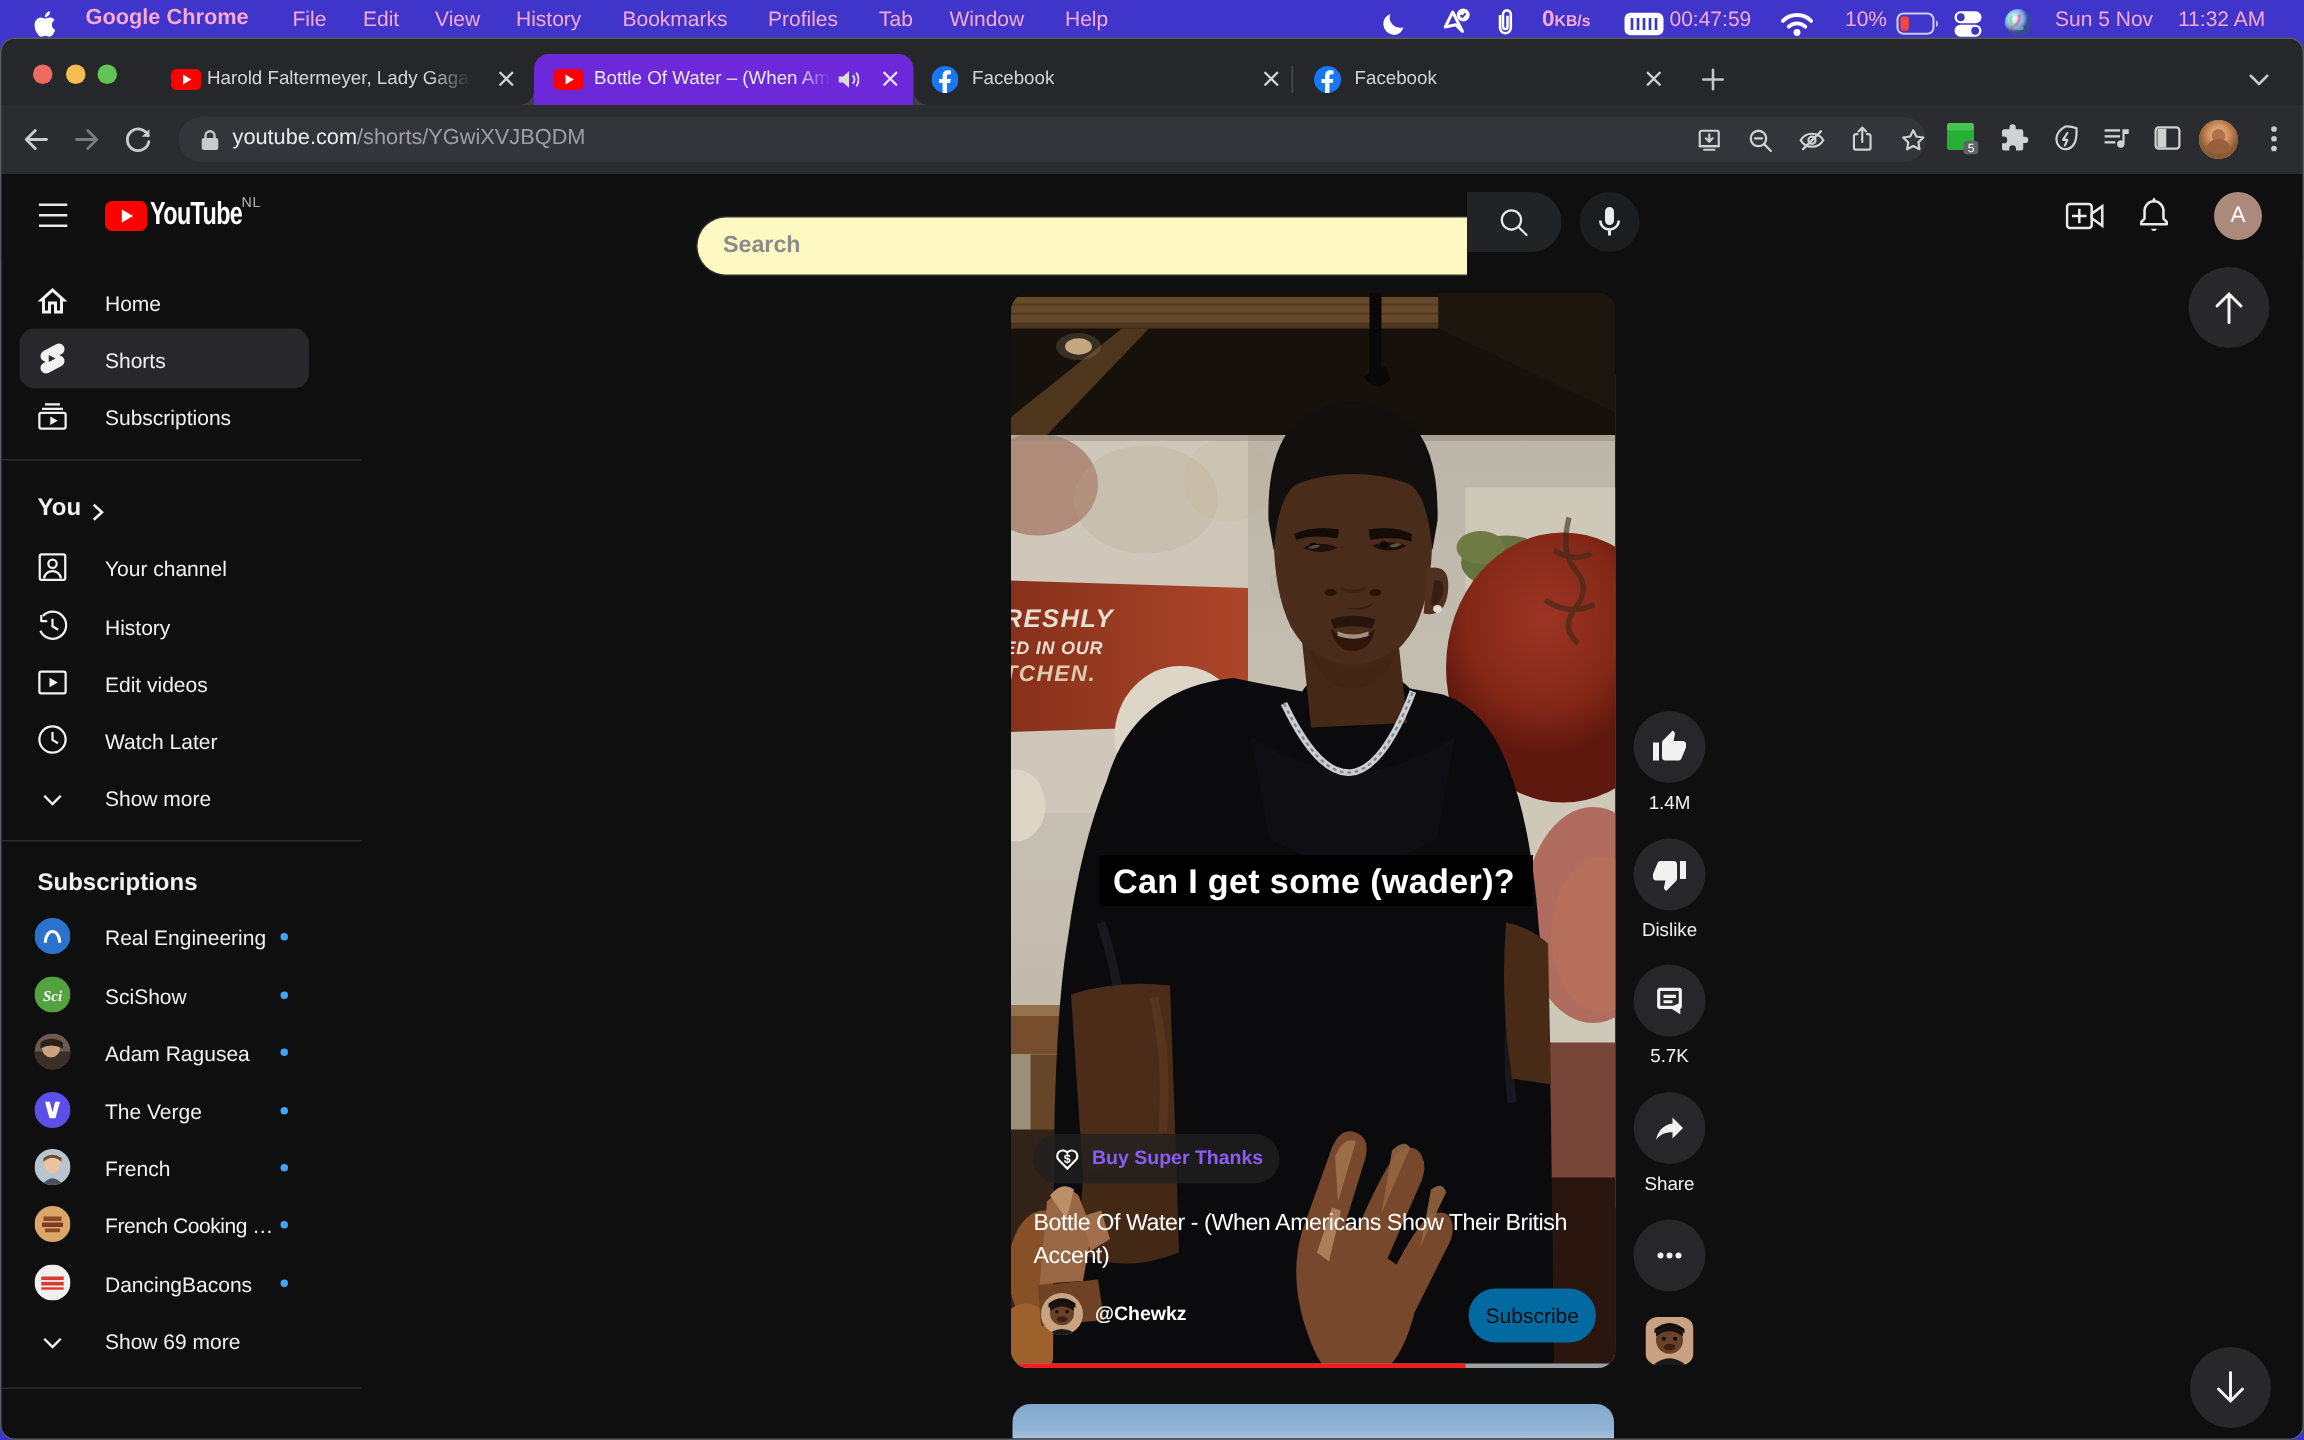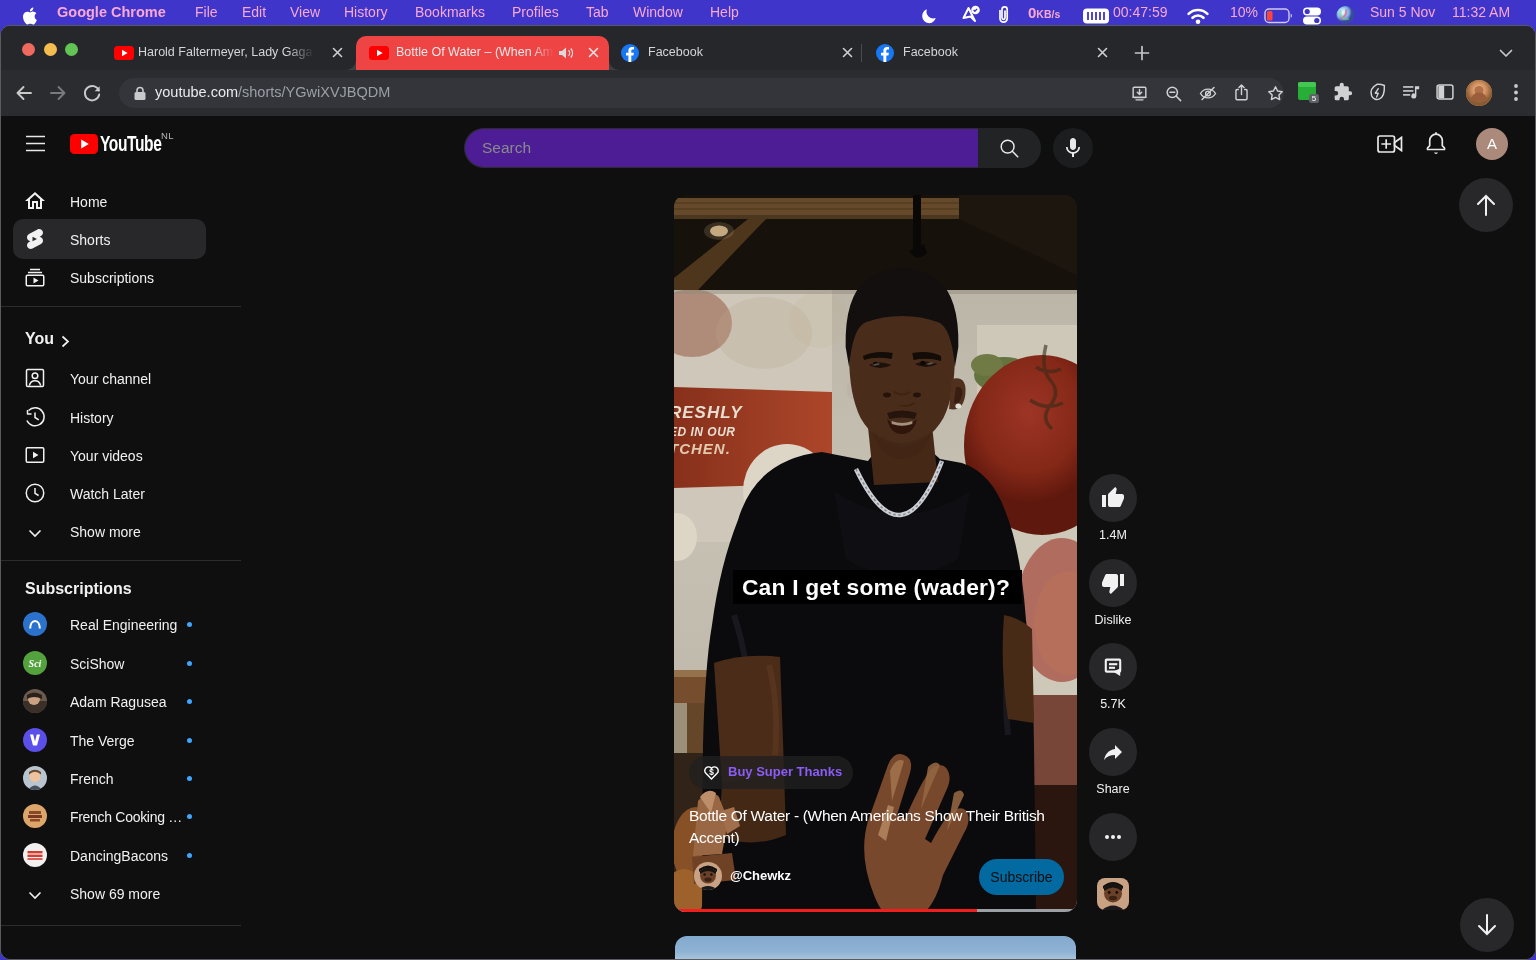--- a/index.html
+++ b/index.html
@@ -113,21 +113,21 @@
       <svg style="position:absolute;left:3px;top:10px;" width="20" height="14" viewBox="0 0 20 14">
           <rect width="20" height="14" rx="3.5" fill="#f00"></rect>
           <path d="M8 3.7v6.6l5.6-3.3z" fill="#fff"></path>
         </svg>
       <div style="position:absolute;left:27px;top:9px;width:176px;overflow:hidden;-webkit-mask-image:linear-gradient(90deg,#000 85%,transparent);mask-image:linear-gradient(90deg,#000 85%,transparent);">Harold Faltermeyer, Lady Gaga</div>
       <svg style="position:absolute;left:220px;top:10px;" width="13" height="13" viewBox="0 0 13 13">
           <path stroke="#cfd0d2" stroke-width="1.6" stroke-linecap="round" d="M2.5 2.5l8 8M10.5 2.5l-8 8"></path>
         </svg>
     </div>
 
-    <div class="tab" style="left:355px;width:253px;background:#ef4444;border-radius:10px 10px 0 0;color:#e7e8ea;">
+    <div class="tab" style="left:355px;width:253px;background:#6d28d9;border-radius:10px 10px 0 0;color:#e7e8ea;">
       <svg style="position:absolute;left:-10px;top:24px;" width="10" height="10" viewBox="0 0 10 10">
           <path d="M10 0 L10 10 L0 10 A10 10 0 0 0 10 0 Z" fill="#3e3f43"></path>
         </svg>
       <svg style="position:absolute;left:253px;top:24px;" width="10" height="10" viewBox="0 0 10 10">
           <path d="M0 0 L0 10 L10 10 A10 10 0 0 1 0 0 Z" fill="#3e3f43"></path>
         </svg>
       <svg style="position:absolute;left:13px;top:10px;" width="20" height="14" viewBox="0 0 20 14">
           <rect width="20" height="14" rx="3.5" fill="#f00"></rect>
           <path d="M8 3.7v6.6l5.6-3.3z" fill="#fff"></path>
         </svg>
@@ -276,21 +276,21 @@
             <line x1="0" y1="15.5" x2="19" y2="15.5"></line>
           </g>
         </svg>
       <svg style="position:absolute;left:69px;top:18px;" width="28" height="20" viewBox="0 0 28 20">
           <rect width="28" height="20" rx="4.5" fill="#f00"></rect>
           <path d="M11.2 5.6v8.8l7.6-4.4z" fill="#fff"></path>
         </svg>
       <div style="position:absolute;left:99px;top:17px;font-size:19px;font-weight:700;letter-spacing:-0.5px;color:#fff;font-family:'Liberation Sans',sans-serif;transform:scale(0.82,1.12);transform-origin:left center;">YouTube</div>
       <div style="position:absolute;left:160px;top:14px;font-size:9.5px;color:#b6b6b6;letter-spacing:0.5px;">NL</div>
 
-      <div style="position:absolute;left:463px;top:12px;width:514px;height:40px;background:#4c1d95;border:1px solid #2c2c2c;border-right:none;border-radius:20px 0 0 20px;">
+      <div style="position:absolute;left:463px;top:28px;width:514px;height:40px;background:#fef9c3;border:1px solid #2c2c2c;border-right:none;border-radius:20px 0 0 20px;font-weight:bold;">
         <div style="position:absolute;left:17px;top:10px;font-size:15.5px;color:#8b8b8b;">Search</div>
       </div>
       <div style="position:absolute;left:977px;top:12px;width:63px;height:40px;background:#222325;border-radius:0 20px 20px 0;">
         <svg style="position:absolute;left:20px;top:9px;" width="22" height="22" viewBox="0 0 24 24">
             <g fill="none" stroke="#e9e9e9" stroke-width="1.6">
               <circle cx="10.5" cy="10.5" r="7"></circle>
               <path d="M15.6 15.6 21.5 21.5" stroke-linecap="round"></path>
             </g>
           </svg>
       </div>
@@ -363,21 +363,21 @@
           </g>
         </svg>
       <div class="sidelabel abs" style="left:69px;top:238px;">History</div>
 
       <svg class="sideicon" style="top:271px;" viewBox="0 0 24 24">
           <g fill="none" stroke="#f1f1f1" stroke-width="1.5">
             <rect x="3.25" y="4.75" width="17.5" height="14.5" rx="1.2"></rect>
           </g>
           <path fill="#f1f1f1" d="M10 8.8v6.4l5.5-3.2z"></path>
         </svg>
-      <div class="sidelabel abs" style="left:69px;top:276px;">Your videos</div>
+      <div class="sidelabel abs" style="left:69px;top:276px;">Edit videos</div>
 
       <svg class="sideicon" style="top:309px;" viewBox="0 0 24 24">
           <g fill="none" stroke="#f1f1f1" stroke-width="1.5">
             <circle cx="12" cy="12" r="8.75"></circle>
             <path d="M12 7v5.3l3.6 2.2"></path>
           </g>
         </svg>
       <div class="sidelabel abs" style="left:69px;top:314px;">Watch Later</div>
 
       <svg class="sideicon" style="top:349px;" viewBox="0 0 24 24">

